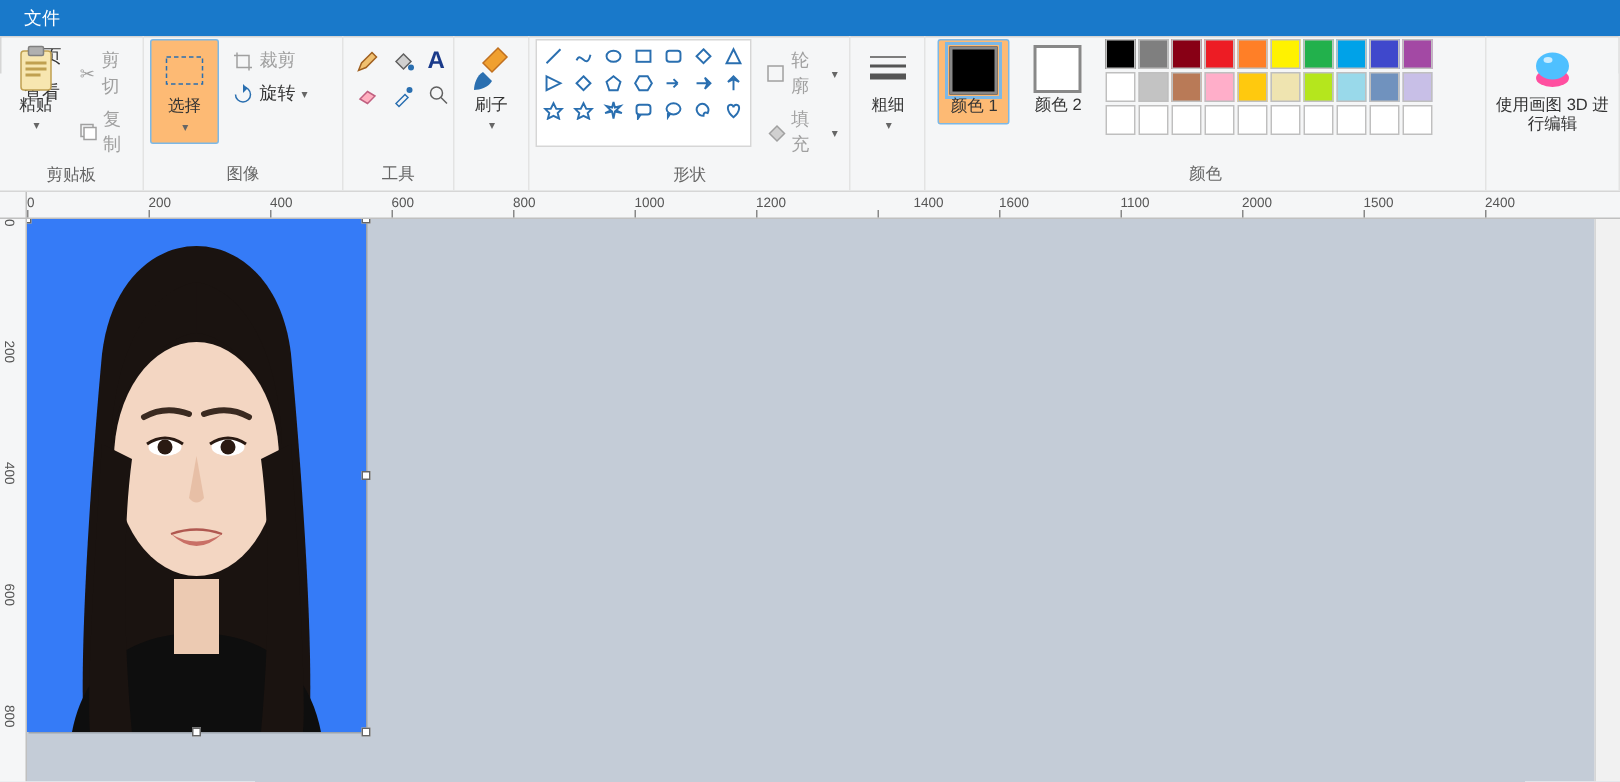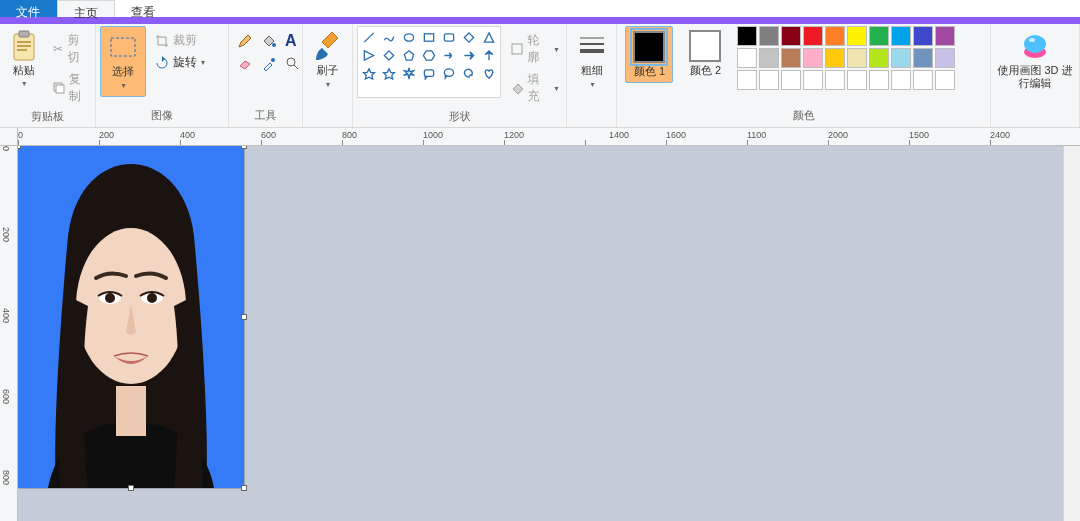--- a/index.html
+++ b/index.html
@@ -1,19 +1,19 @@
 <!DOCTYPE html>
 <html><head>
 <meta charset="utf-8">
 <style>
 * { margin:0; padding:0; box-sizing:border-box; font-family:"Microsoft YaHei","Segoe UI",sans-serif; }
 body { width:1080px; height:521px; overflow:hidden; background:#fff; font-size:12px; color:#333; }
 
 
-.tabs { height:24px; background:#fff; border-bottom:7px solid #8b5cf6; display:flex; align-items:stretch; }
+.tabs { height:24px; background:#fff; border-bottom:1px solid #8b5cf6; display:flex; align-items:stretch;flex-direction:column; }
 .tab { padding:0 16px; line-height:24px; cursor:pointer; border-right:1px solid transparent; }
 .tab.file { background:#1979ca; color:#fff; }
 .tab.active { background:#f5f6f7; border:1px solid #d6d6d6; border-bottom:none; }
 
 
 .ribbon { height:104px; background:#f5f6f7; border-bottom:1px solid #d6d6d6; display:flex; }
 .group { border-right:1px solid #e3e3e3; display:flex; flex-direction:column; justify-content:space-between; padding:2px 4px 0; }
 .group-body { flex:1; display:flex; align-items:flex-start; gap:4px; }
 .group-label { text-align:center; font-size:11px; color:#666; padding:2px 0 4px; }
 

